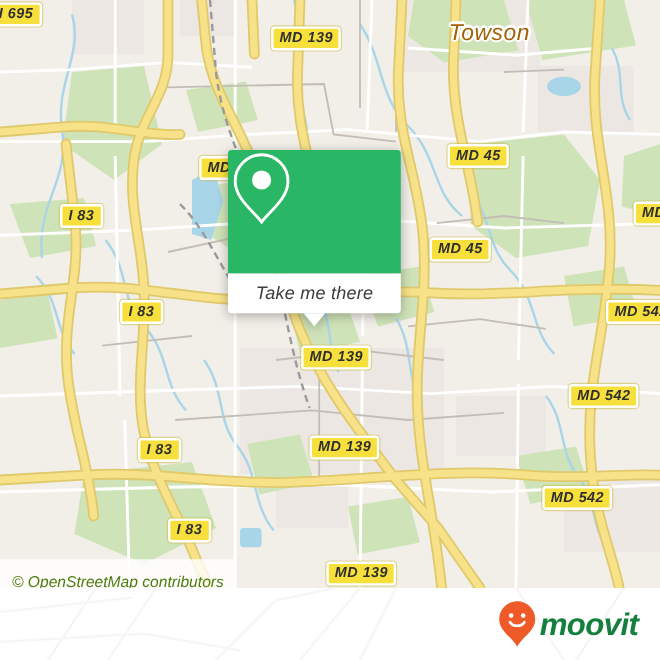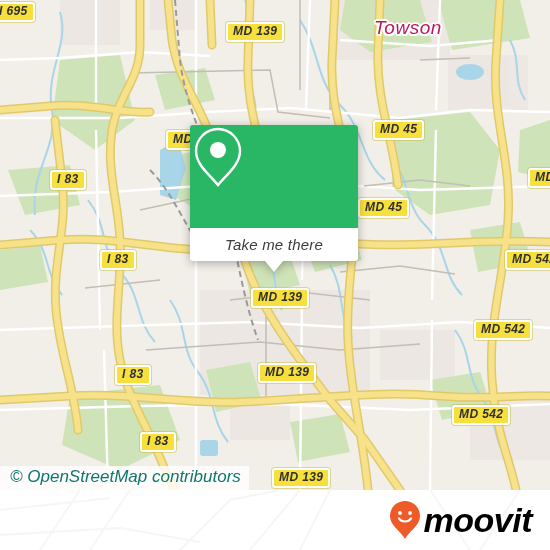--- a/index.html
+++ b/index.html
@@ -25,32 +25,32 @@
     font-size:12px;
     font-weight:bold;
     letter-spacing:.4px;
     padding:1px 5px 2px 5px;
     white-space:nowrap;
     line-height:13px;
     box-shadow:0 0 0 1px rgba(200,185,60,.5);
   }
   .place-label{
     position:absolute;
-    color:#be185d;
+    color:#a16207;
     font-size:19px;
     letter-spacing:.5px;
     white-space:nowrap;
     text-shadow:
       -2px 0 #fff, 2px 0 #fff, 0 -2px #fff, 0 2px #fff,
       -1.5px -1.5px #fff, 1.5px -1.5px #fff, -1.5px 1.5px #fff, 1.5px 1.5px #fff;
   }
 
   
   .popup{
-    position:absolute;left:190px;top:125px;width:168px;
+    position:absolute;left:190px;top:125px;width:144px;
     filter:drop-shadow(0 2px 5px rgba(0,0,0,.30));
     text-align:center;
   }
   .popup-green{
     background:#29b765;
     height:103px;
     border-radius:3px 3px 0 0;
     display:flex;align-items:center;justify-content:center;
   }
   .popup-white{
@@ -66,43 +66,43 @@
     position:absolute;left:50%;top:136px;margin-left:-9px;
     width:0;height:0;
     border-left:9px solid transparent;
     border-right:9px solid transparent;
     border-top:11px solid #ffffff;
   }
 
   
   .attrib{
     position:absolute;left:0;top:466px;
-    padding:1px 8px 4px 10px;
+    padding:11px 8px 4px 10px;
     background:rgba(255,255,255,.80);
-    font-size:17px;color:#0f766e;
+    font-size:13px;color:#4d7c0f;
     white-space:nowrap;
   }
 
   
   .bottombar{
     position:absolute;left:0;top:490px;width:550px;height:60px;
     background:#ffffff;overflow:hidden;
   }
   .bottombar .bgmap{position:absolute;left:0;top:0;opacity:.30;}
   .addr{
     position:absolute;left:22px;top:0;height:60px;
     display:flex;align-items:center;
     font-size:18px;color:#2d2d2d;letter-spacing:.1px;white-space:nowrap;
   }
   .logo{
     position:absolute;right:18px;top:0;height:60px;
     display:flex;align-items:center;gap:3px;
   }
   .logo-word{
-    font-size:34px;color:#000000;font-weight:bold;letter-spacing:-.5px;
+    font-size:26px;color:#15803d;font-weight:bold;letter-spacing:-.5px;
     line-height:30px;
   }
 </style>
 </head>
 <body>
 
 <div id="root">
 
   <div class="map">
     <svg width="550" height="490" viewBox="0 0 550 490">

